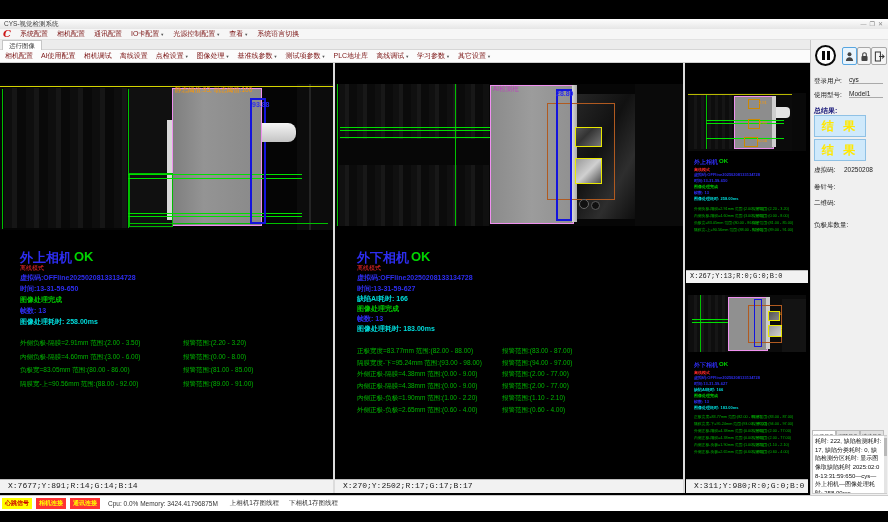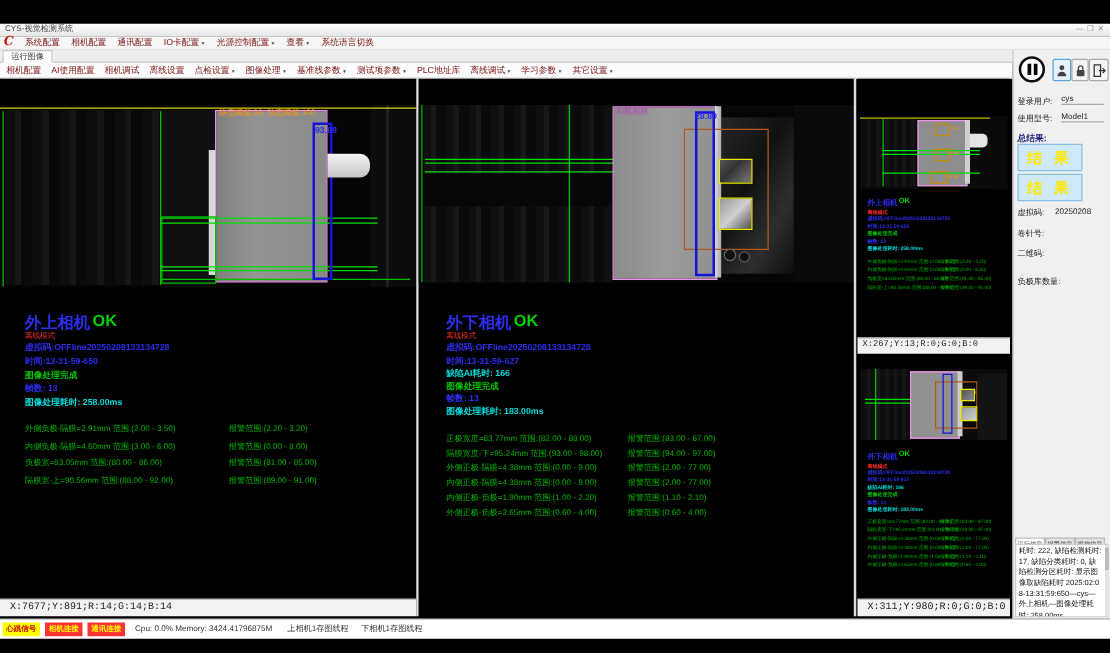--- a/index.html
+++ b/index.html
@@ -192,20 +192,21 @@
     <span class="abs meas" style="left:22px;top:296px;">隔膜宽度-下=95.24mm 范围:(93.00 - 98.00)</span>
     <span class="abs meas" style="left:167px;top:296px;">报警范围:(94.00 - 97.00)</span>
     <span class="abs meas" style="left:22px;top:307px;">外侧正极-隔膜=4.38mm 范围:(0.00 - 9.00)</span>
     <span class="abs meas" style="left:167px;top:307px;">报警范围:(2.00 - 77.00)</span>
     <span class="abs meas" style="left:22px;top:319px;">内侧正极-隔膜=4.38mm 范围:(0.00 - 9.00)</span>
     <span class="abs meas" style="left:167px;top:319px;">报警范围:(2.00 - 77.00)</span>
     <span class="abs meas" style="left:22px;top:331px;">内侧正极-负极=1.90mm 范围:(1.00 - 2.20)</span>
     <span class="abs meas" style="left:167px;top:331px;">报警范围:(1.10 - 2.10)</span>
     <span class="abs meas" style="left:22px;top:343px;">外侧正极-负极=2.65mm 范围:(0.60 - 4.00)</span>
     <span class="abs meas" style="left:167px;top:343px;">报警范围:(0.60 - 4.00)</span>
+    <div class="abs panel-status">X:270;Y:2502;R:17;G:17;B:17</div>
   </div>
 
   <div class="abs divider" style="left:683px;top:63px;height:430px;"></div>
 
   <div class="abs viewport" style="left:686px;top:63px;width:122px;height:220px;">
     <div class="abs" style="left:2px;top:30px;width:118px;height:58px;background:#0b0b0b;overflow:hidden;">
       <div class="abs" style="left:2px;top:2px;width:44px;height:54px;background:repeating-linear-gradient(90deg,#0d0d0d 0 4px,#151515 4px 7px);"></div>
       <div class="abs" style="left:0;top:1px;width:118px;height:1px;background:#b8b800;"></div>
       <div class="abs gline" style="left:18px;top:2px;width:1px;height:54px;"></div>
       <div class="abs pinkbox" style="left:46px;top:3px;width:38px;height:51px;background:#8d8d8d;"></div>

